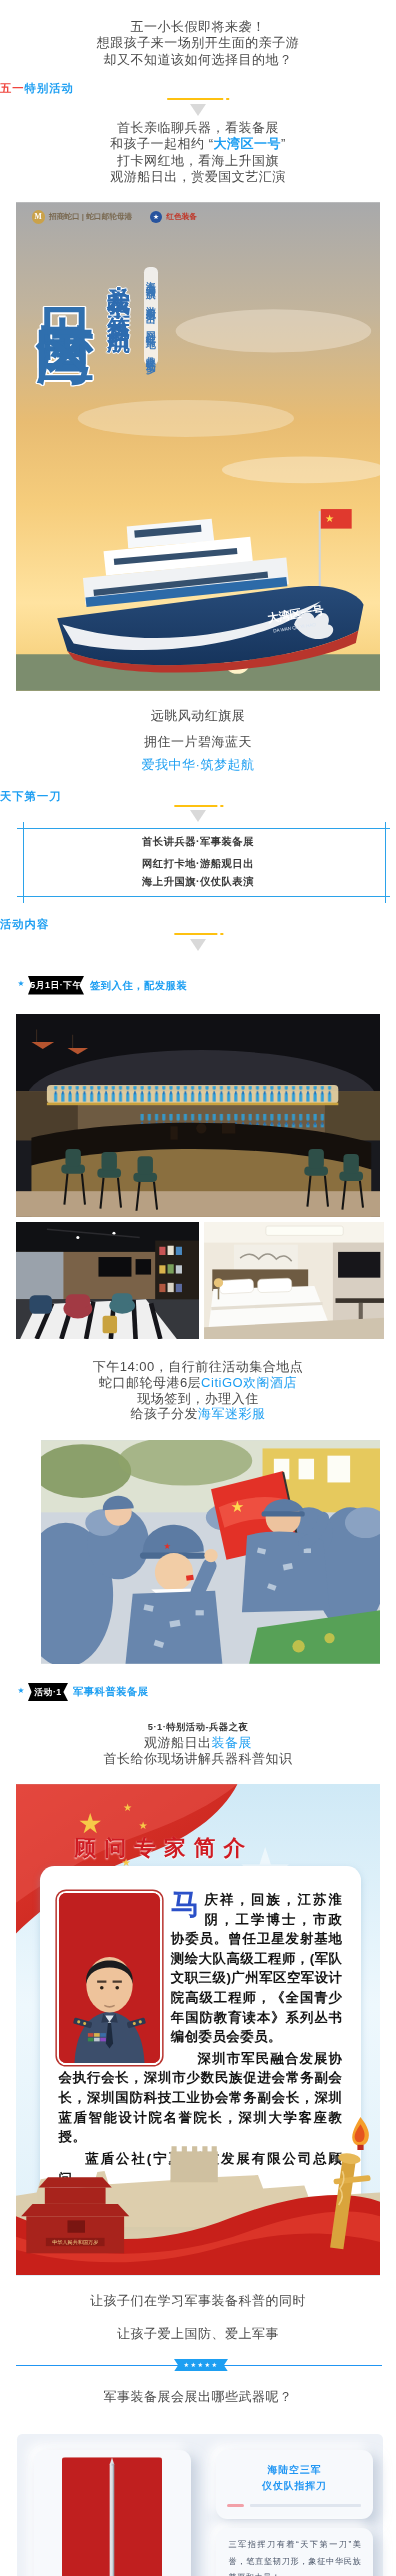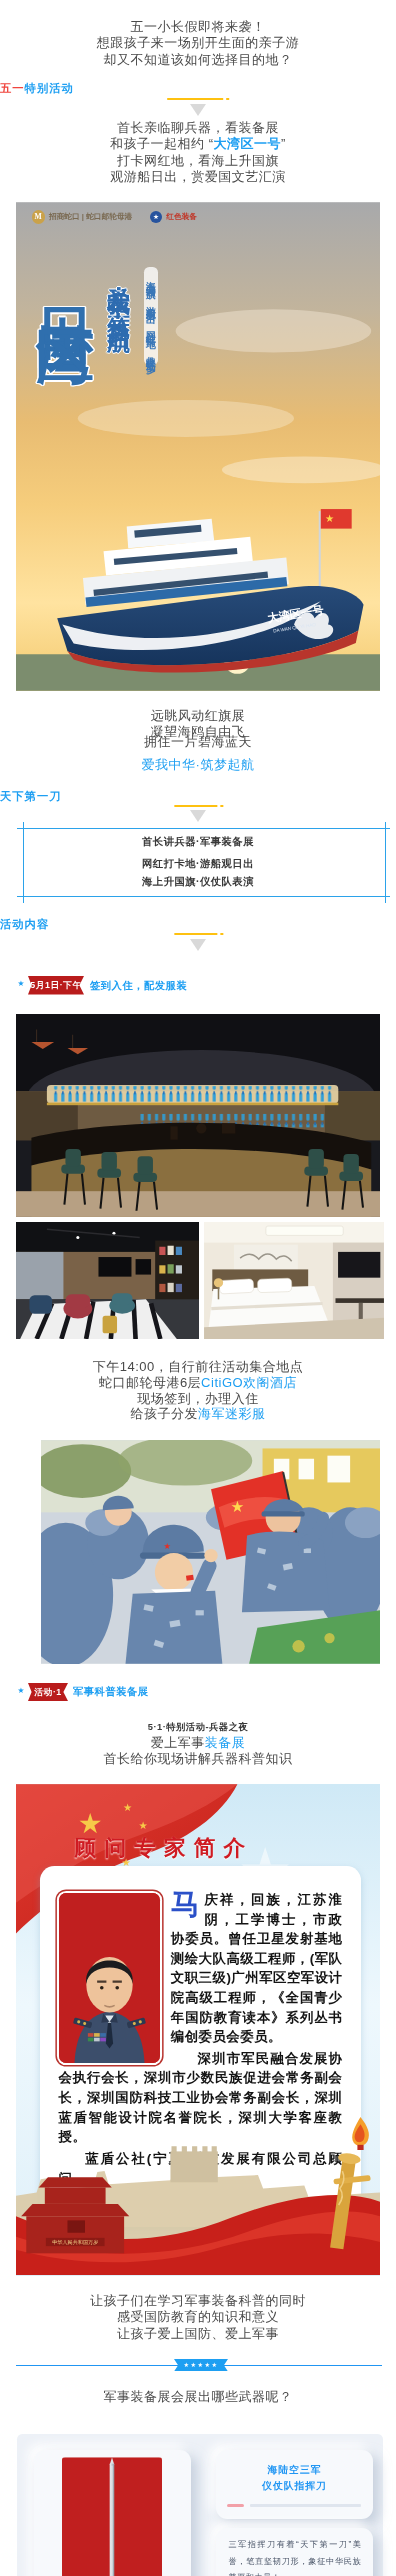--- a/index.html
+++ b/index.html
@@ -10,21 +10,21 @@
   .b{font-weight:bold;}
   .blue{color:#1e9ff2;}
   .red{color:#f0453e;}
   .dk{color:#3a3a3a;}
   .hdr{position:absolute;left:0;width:396px;font-size:11.3px;font-weight:bold;letter-spacing:1px;}
   .hdr-u{position:absolute;left:50%;transform:translateX(-55%);width:56px;height:2.1px;background:#fec110;}
   .hdr-u::after{content:"";position:absolute;right:-6.2px;top:0;width:3.6px;height:2.1px;background:#fec110;}
   .hdr-u.short{width:43px;}
   .tri{position:absolute;left:50%;transform:translateX(-50%);width:0;height:0;border-left:8.8px solid transparent;border-right:8.8px solid transparent;border-top:12.4px solid #d9d9d9;}
   .badge-star{position:absolute;color:#1e9ff2;font-size:7.7px;}
-  .ribbon{position:absolute;background:#b91c1c;color:#fff;font-weight:bold;font-size:8.8px;text-align:center;letter-spacing:0.5px;
+  .ribbon{position:absolute;background:#000000;color:#fff;font-weight:bold;font-size:8.8px;text-align:center;letter-spacing:0.5px;
           clip-path:polygon(0 0,100% 0,calc(100% - 4.6px) 50%,100% 100%,0 100%,3.6px 50%);}
   .badge-title{position:absolute;font-size:10.3px;font-weight:bold;color:#1e9ff2;letter-spacing:0.5px;}
   .hl-h{position:absolute;height:0.5px;background:#2ba2ea;}
   .hl-v{position:absolute;width:0.5px;background:#2ba2ea;}
   .hl-item{position:absolute;left:0;width:396px;text-align:center;font-size:10.3px;font-weight:bold;color:#383838;letter-spacing:0.5px;}
   .photo{position:absolute;overflow:hidden;}
   .photo svg{display:block;}
   .div-line{position:absolute;height:0.5px;background:#2196f3;}
   .div-ribbon{position:absolute;background:#1e9ff2;color:#fff;text-align:center;font-size:6.2px;line-height:12.4px;letter-spacing:1.5px;
           clip-path:polygon(0 0,100% 0,calc(100% - 4.1px) 50%,100% 100%,0 100%,4.1px 50%);}
@@ -132,21 +132,20 @@
       <span>招商蛇口 | 蛇口邮轮母港</span>
       <span class="logo-circ2">★</span>
       <span class="logo-red">红色装备</span>
     </div>
     <div class="vtxt p-t1">日出湾区</div>
     <div class="vtxt p-t2">爱我中华·筑梦启航</div>
     <div class="vtxt p-t3">海上升国旗 | 游船观日出 | 网红打卡地 | 趣味活动多</div>
   </div>
 
   <div class="cl" style="top:710px">远眺风动红旗展</div>
-  <div class="cl" style="top:726px">凝望海鸥自由飞</div>
   <div class="cl" style="top:736px">拥住一片碧海蓝天</div>
   <div class="cl blue" style="top:759px">爱我中华·筑梦起航</div>
 
   <div class="hdr blue" style="top:789px">天下第一刀</div>
   <div class="hdr-u short" style="top:805px"></div>
   <div class="tri" style="top:810px"></div>
 
   <div class="hl-h" style="left:17px;top:828px;width:373px"></div>
   <div class="hl-h" style="left:17px;top:896px;width:373px"></div>
   <div class="hl-v" style="left:23px;top:822px;height:81px"></div>
@@ -344,21 +343,21 @@
         <circle cx="560" cy="384" r="10" fill="#d8c84a" opacity="0.8"></circle>
     </svg>
   </div>
 
   <div class="badge-star" style="left:17.5px;top:1686px">★</div>
   <div class="ribbon" style="left:28px;top:1683px;width:40px;height:18px;line-height:18px">活动·1</div>
   <div class="badge-title" style="left:73px;top:1685px">军事科普装备展</div>
 
   <div class="cl b dk" style="top:1721px;font-size:9.3px">5·1·特别活动-兵器之夜</div>
   <div class="cl" style="top:1737px">
-    <span>爱上军事</span><span class="blue">装备展</span>
+    <span>观游船日出</span><span class="blue">装备展</span>
   </div>
   <div class="cl" style="top:1753px">首长给你现场讲解兵器科普知识</div>
 
   <div class="photo" style="left:16px;top:1784px;width:364px;height:492px">
     <div class="exp-bg"></div>
     <svg class="abs" style="left:0;top:0" width="364" height="155" viewBox="0 0 707 300">
       <defs>
           <linearGradient id="fl1" x1="0" y1="0" x2="1" y2="1">
             <stop offset="0" stop-color="#e0392f"></stop>
             <stop offset="1" stop-color="#c21f18"></stop>
@@ -442,21 +441,20 @@
       </g>
     </svg>
     <svg class="abs" style="left:332px;top:333px" width="25" height="33" viewBox="0 0 48 64">
       <path d="M24,0 C38,18 44,32 38,46 C34,56 18,60 11,50 C3,38 12,20 24,0 Z" fill="#f59f2b"></path>
       <path d="M24,14 C32,26 34,36 30,44 C27,50 17,51 14,44 C10,35 16,26 24,14 Z" fill="#e5541e"></path>
       <rect x="18" y="54" width="12" height="10" fill="#c02a1e"></rect>
     </svg>
   </div>
 
   <div class="cl" style="top:2295px">让孩子们在学习军事装备科普的同时</div>
-  <div class="cl" style="top:2311px">感受国防教育的知识和意义</div>
   <div class="cl" style="top:2328px">让孩子爱上国防、爱上军事</div>
 
   <div class="div-line" style="left:16px;top:2365px;width:366px"></div>
   <div class="div-ribbon" style="left:174px;top:2359px;width:54px;height:12.4px">★★★★★</div>
 
   <div class="cl" style="top:2391px">军事装备展会展出哪些武器呢？</div>
 
   <div class="panel" style="left:17px;top:2434px;width:366px;height:331px">
     <div class="ncard" style="left:17px;top:15.5px;width:157px;height:300px">
       <div class="abs" style="left:28px;top:7.7px;width:100px;height:284px;border-radius:3.1px;overflow:hidden">

